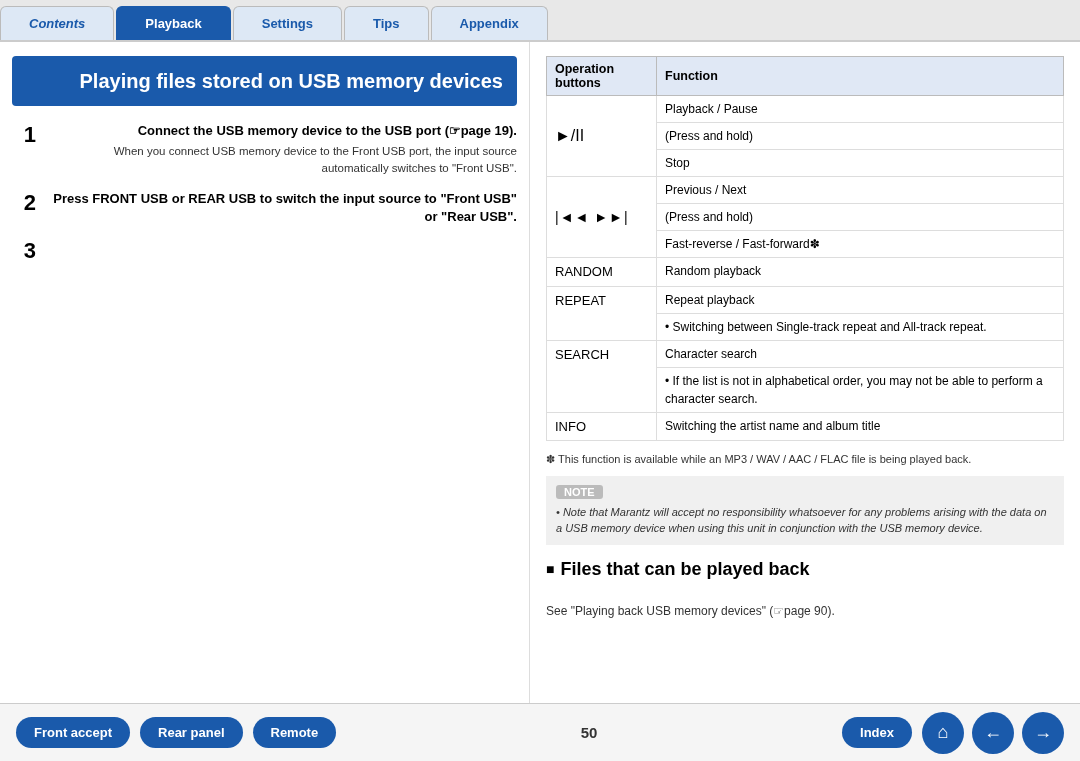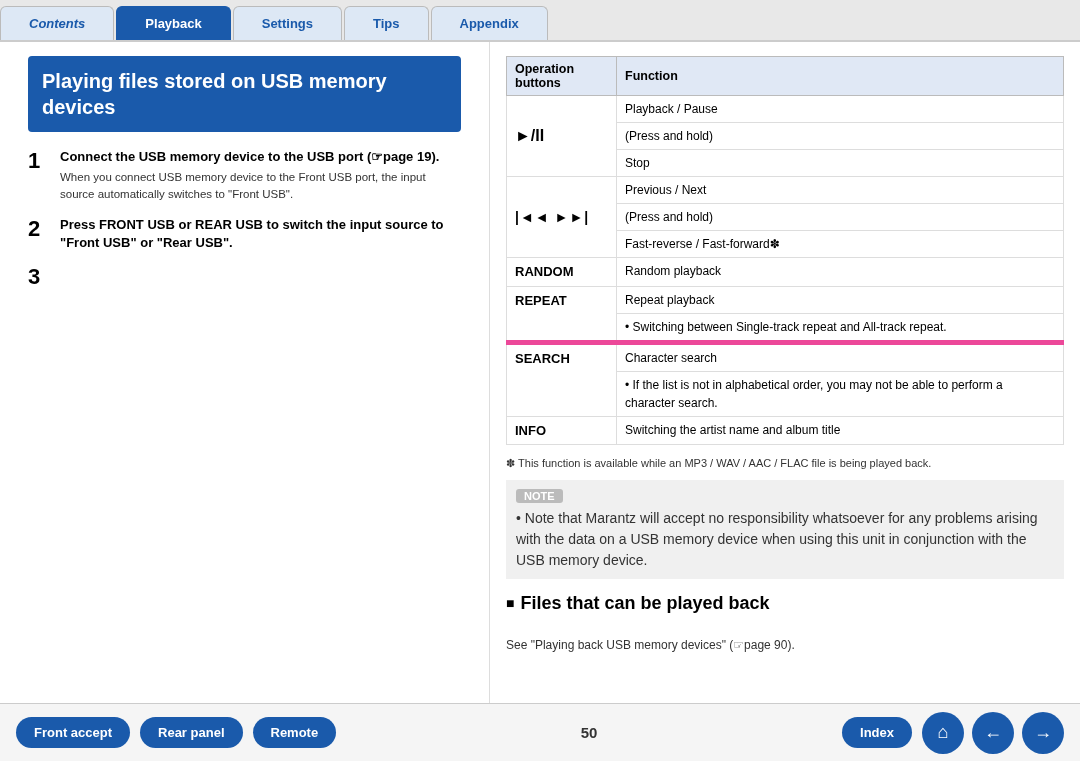--- a/index.html
+++ b/index.html
@@ -48,23 +48,24 @@
     
     .main-content {
       display: flex;
       padding: 0;
       height: calc(761px - 42px - 58px);
       overflow: hidden;
     }
 
     
     .left-panel {
-      width: 490px;
-      padding: 14px 28px;
+      width: 530px;
+      padding: 14px 12px;
       border-right: 1px solid #ddd;
+      text-align: right;
     }
 
     .page-title {
       background: #1a5aab;
       color: #fff;
       font-size: 20px;
       font-weight: bold;
       padding: 12px 14px;
       border-radius: 4px;
       margin-bottom: 16px;
@@ -119,21 +120,21 @@
       text-align: left;
       font-size: 12.5px;
     }
     .op-table td {
       padding: 4px 8px;
       border: 1px solid #ddd;
       vertical-align: top;
       line-height: 1.5;
     }
     .op-table td.btn-col {
-      font-weight: bold;
+      font-weight: normal;
       font-size: 13px;
       white-space: nowrap;
       width: 110px;
       margin-top: 40px;
     }
     .footnote {
       font-size: 11px;
       color: #333;
       margin-bottom: 8px;
       line-height: 1.5;
@@ -150,23 +151,24 @@
       display: inline-block;
       background: #bbb;
       color: #fff;
       font-size: 11px;
       font-weight: bold;
       padding: 1px 8px;
       border-radius: 3px;
       margin-bottom: 5px;
     }
     .note-text {
-      font-size: 14px;
-      color: #333;
-      line-height: 1.5;
+      font-size: 11px;
+      color: #333;
+      line-height: 1.5;
+      font-style: italic;
     }
 
     
     .files-section {
       margin-top: 14px;
     }
     .files-title {
       font-size: 18px;
       font-weight: bold;
       color: #000;
@@ -313,21 +315,21 @@
           <td class="btn-col">RANDOM</td>
           <td>Random playback</td>
         </tr>
         <tr style="border-top:1px solid #bbb;">
           <td class="btn-col" rowspan="2" style="vertical-align:top; padding-top:4px;">REPEAT</td>
           <td>Repeat playback</td>
         </tr>
         <tr>
           <td>• Switching between Single-track repeat and All-track repeat.</td>
         </tr>
-        <tr style="border-top:5px solid #ec4899;">
+        <tr style="border-top:1px solid #ec4899;">
           <td class="btn-col" rowspan="2" style="vertical-align:top; padding-top:4px;">SEARCH</td>
           <td>Character search</td>
         </tr>
         <tr>
           <td>• If the list is not in alphabetical order, you may not be able to perform a character search.</td>
         </tr>
         <tr style="border-top:1px solid #bbb;">
           <td class="btn-col">INFO</td>
           <td>Switching the artist name and album title</td>
         </tr>

